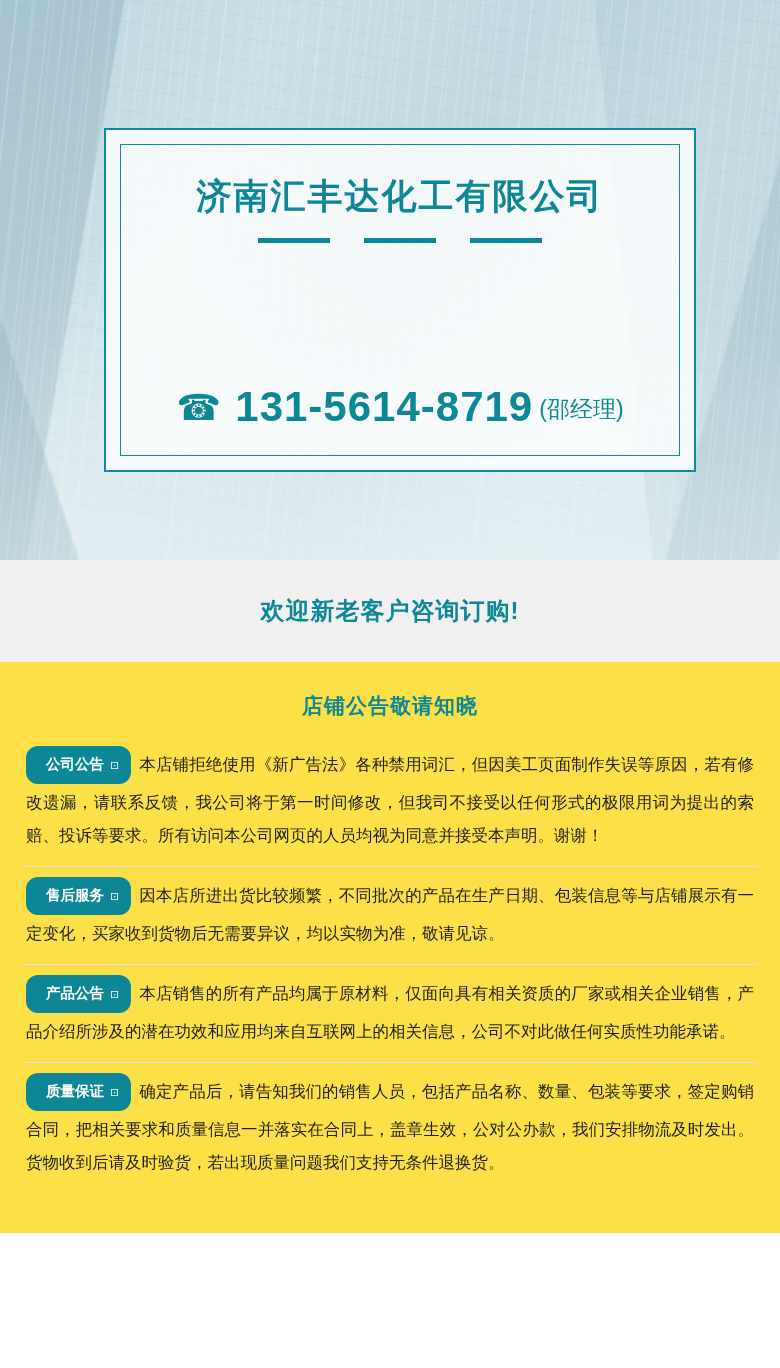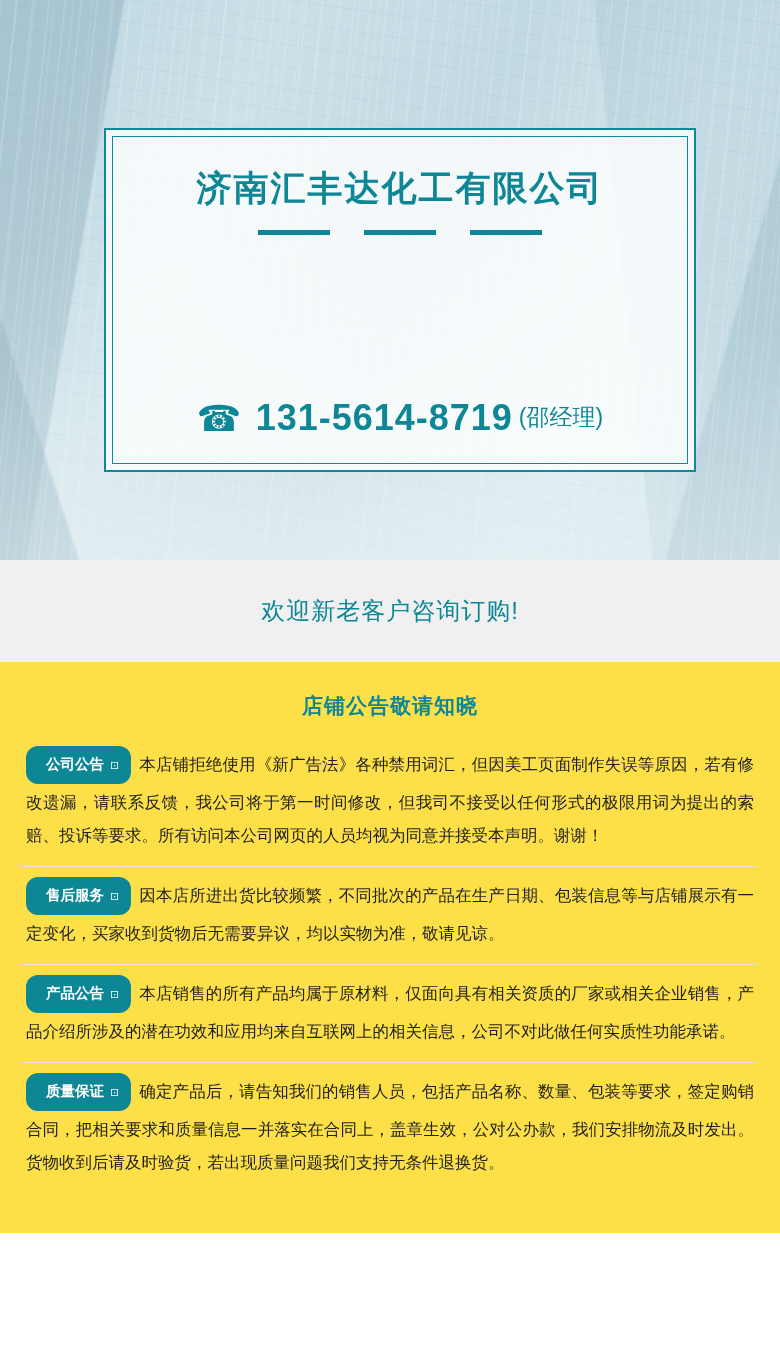--- a/index.html
+++ b/index.html
@@ -47,21 +47,21 @@
     position: absolute; inset: 0;
     background: linear-gradient(180deg, rgba(226,240,243,0.18) 0%, rgba(226,240,243,0.30) 60%, rgba(233,242,244,0.55) 100%);
   }
 
   .card {
     position: absolute;
     left: 104px; top: 128px;
     width: 592px; height: 344px;
     background: rgba(255,255,255,0.80);
     border: 2px solid #0e8a9b;
-    padding: 6px;
+    padding: 14px;
   }
   .card-inner {
     width: 100%; height: 100%;
     border: 1px solid #0e8a9b;
     padding: 26px 30px 18px 30px;
     display: flex;
     flex-direction: column;
     align-items: center;
   }
   .company-name {
@@ -100,21 +100,21 @@
   }
   .phone-icon {
     color: #0d8796;
     font-size: 36px;
     line-height: 1;
     margin-right: 14px;
     margin-top: 2px;
   }
   .phone-number {
     color: #0d8796;
-    font-size: 36px;
+    font-size: 42px;
     font-weight: bold;
     letter-spacing: 1px;
   }
   .phone-manager {
     color: #0d8796;
     font-size: 23px;
     font-weight: normal;
     margin-left: 6px;
     align-self: flex-end;
     padding-bottom: 6px;
@@ -124,21 +124,21 @@
   .welcome-band {
     background: #f0f0f0;
     height: 102px;
     display: flex;
     align-items: center;
     justify-content: center;
   }
   .welcome-text {
     color: #0d8796;
     font-size: 24px;
-    font-weight: normal;
+    font-weight: bold;
     letter-spacing: 1px;
   }
 
   
   .notice {
     background: #fde047;
     padding: 26px 22px 40px 22px;
   }
   .notice-title {
     text-align: center;

